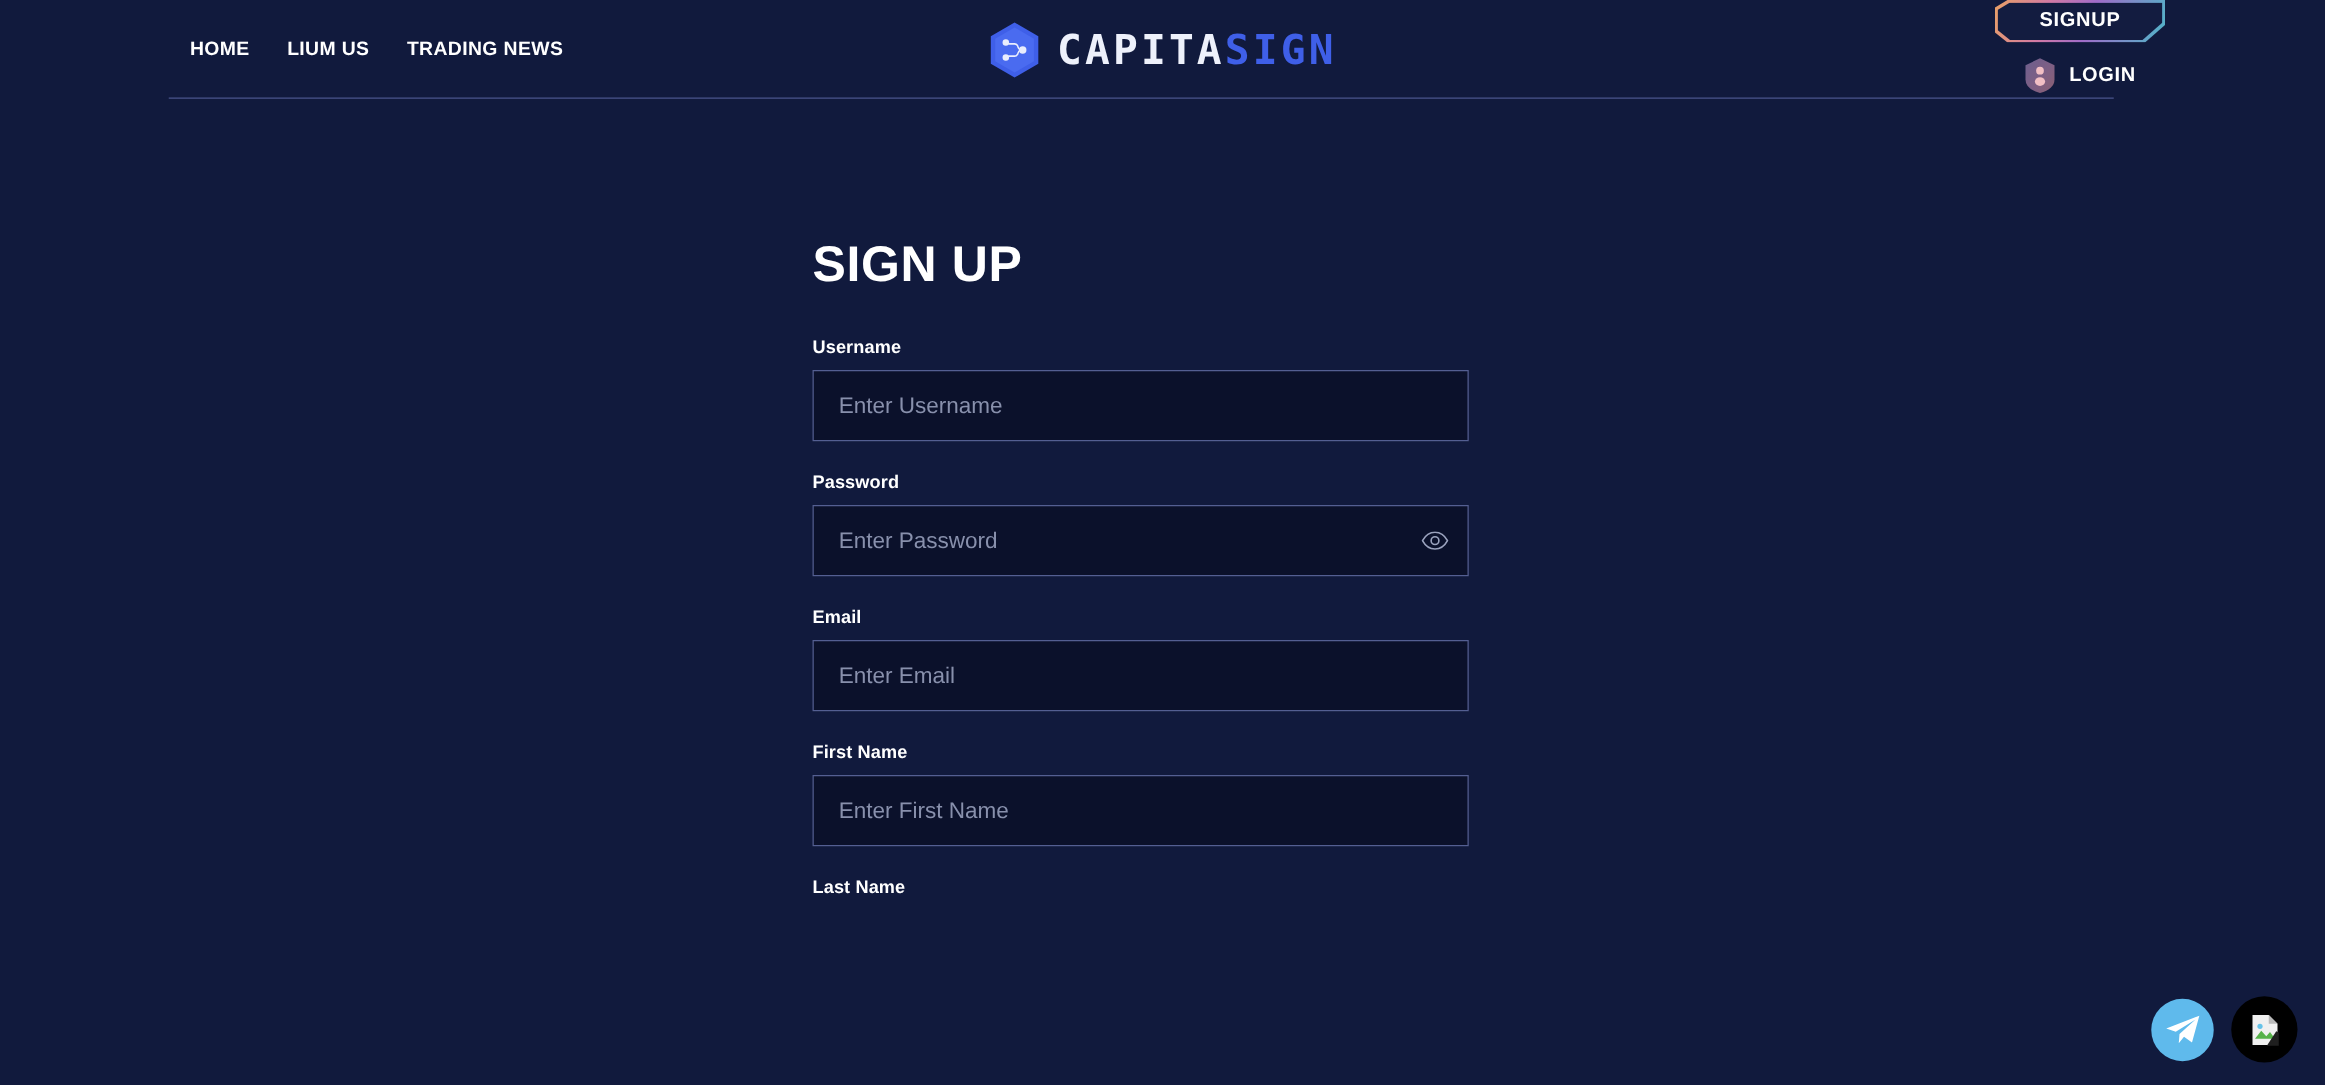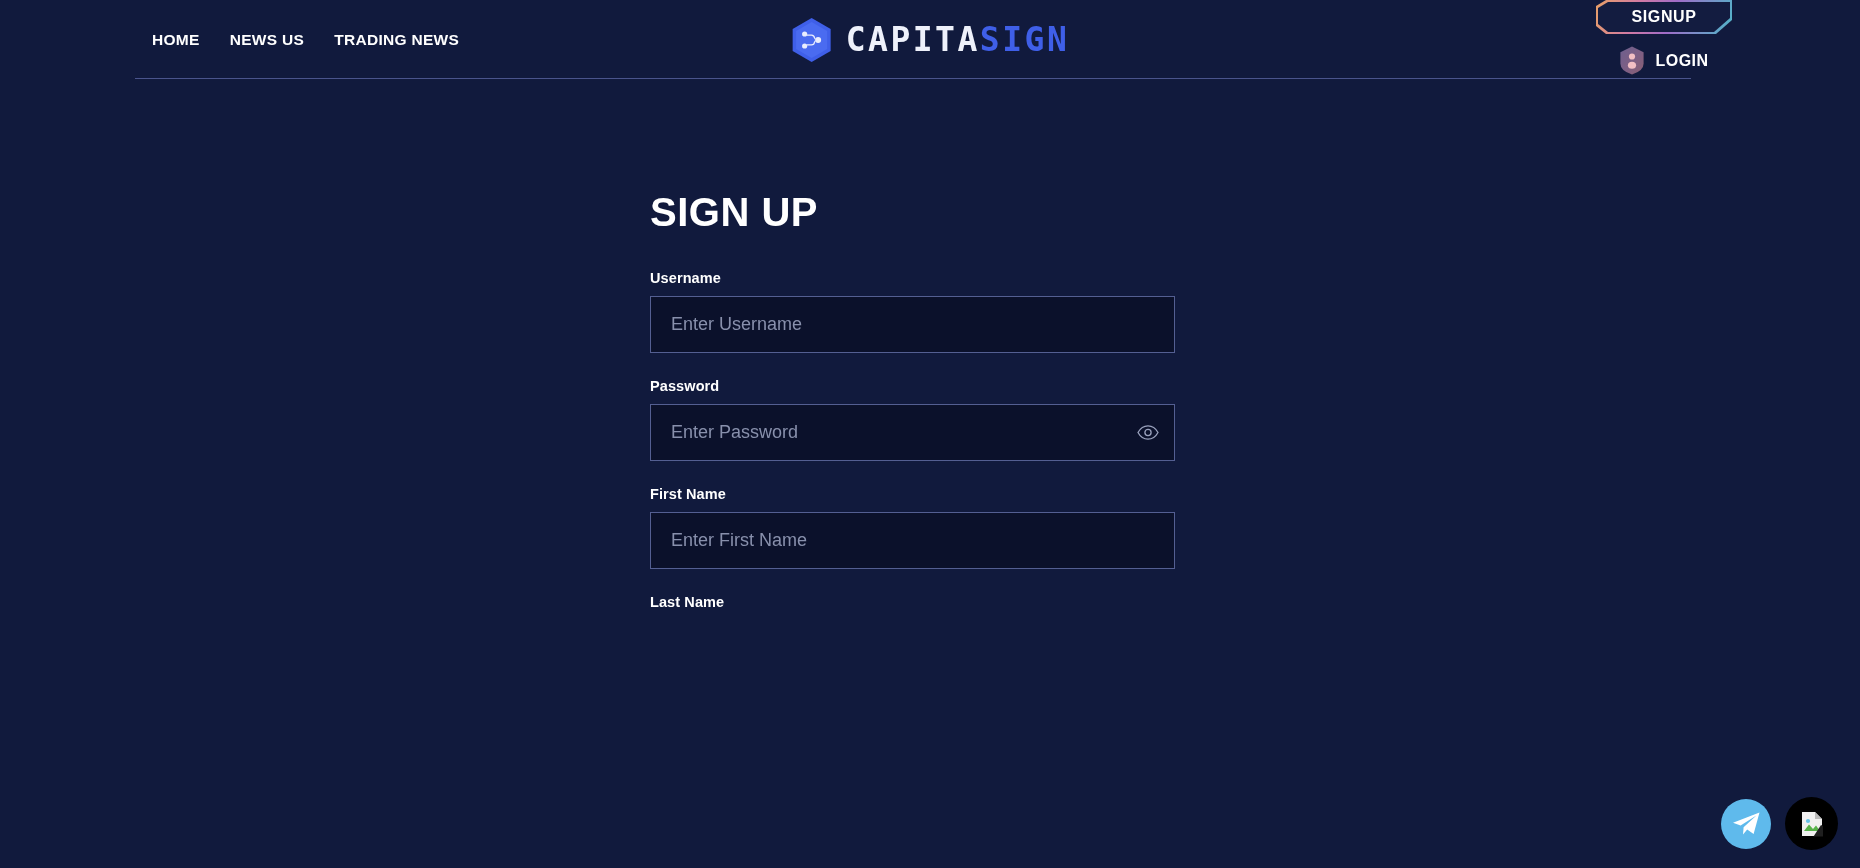--- a/index.html
+++ b/index.html
@@ -230,21 +230,21 @@
   .fab-chat { background: #000000; width: 53px; height: 53px; }
   .fab svg { display: block; }
 </style>
 </head>
 <body>
 
 <header class="site-header">
 
   <nav class="nav-links">
     <a class="nav-link">HOME</a>
-    <a class="nav-link">NEWS US</a>
+    <a class="nav-link">LIUM US</a>
     <a class="nav-link">TRADING NEWS</a>
   </nav>
 
   <div class="brand">
     <span>
       <svg class="brand-mark" viewBox="0 0 42 46" xmlns="http://www.w3.org/2000/svg">
         <polygon points="21,1 40,12 40,34 21,45 2,34 2,12" fill="#3f5fe8"></polygon>
         <polygon points="21,5 36.5,14 36.5,32 21,41 5.5,32 5.5,14" fill="#4a6bf0"></polygon>
         <g fill="#e9edfd">
           <circle cx="14" cy="17" r="2.6"></circle>
@@ -306,20 +306,24 @@
       <button class="pw-toggle" type="button">
         <span>
           <svg width="22" height="15" viewBox="0 0 22 15" xmlns="http://www.w3.org/2000/svg">
             <path d="M1 7.5 C4 2 7.6 0.8 11 0.8 C14.4 0.8 18 2 21 7.5 C18 13 14.4 14.2 11 14.2 C7.6 14.2 4 13 1 7.5 Z" fill="none" stroke="#9aa2bd" stroke-width="1.3"></path>
             <circle cx="11" cy="7.5" r="3.1" fill="none" stroke="#9aa2bd" stroke-width="1.3"></circle>
           </svg>
         </span>
       </button>
     </div>
 
+    <div class="field">
+      <label class="field-label">Email</label>
+      <input class="field-input" type="email" placeholder="Enter Email" style="">
+    </div>
 
     <div class="field">
       <label class="field-label">First Name</label>
       <input class="field-input" type="text" placeholder="Enter First Name" style="">
     </div>
 
     <div class="field">
       <label class="field-label">Last Name</label>
     </div>
 

